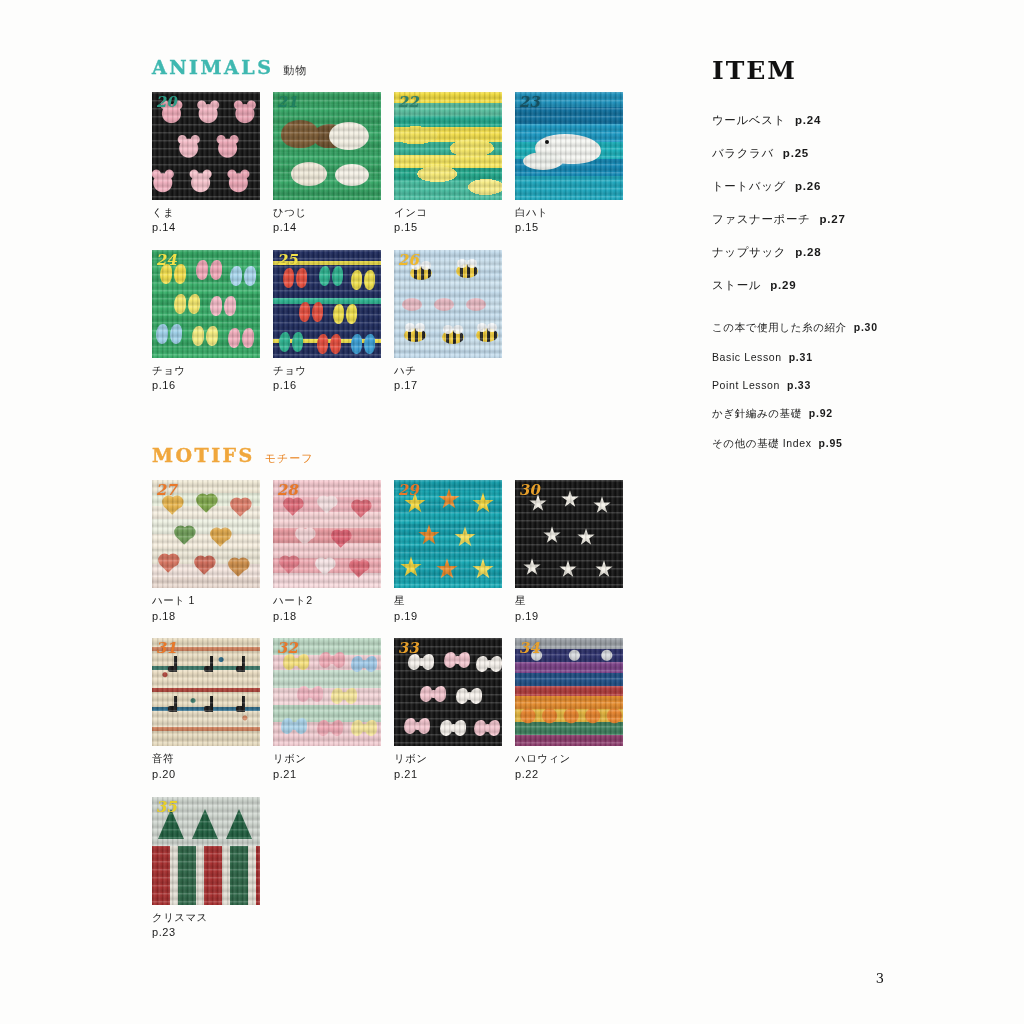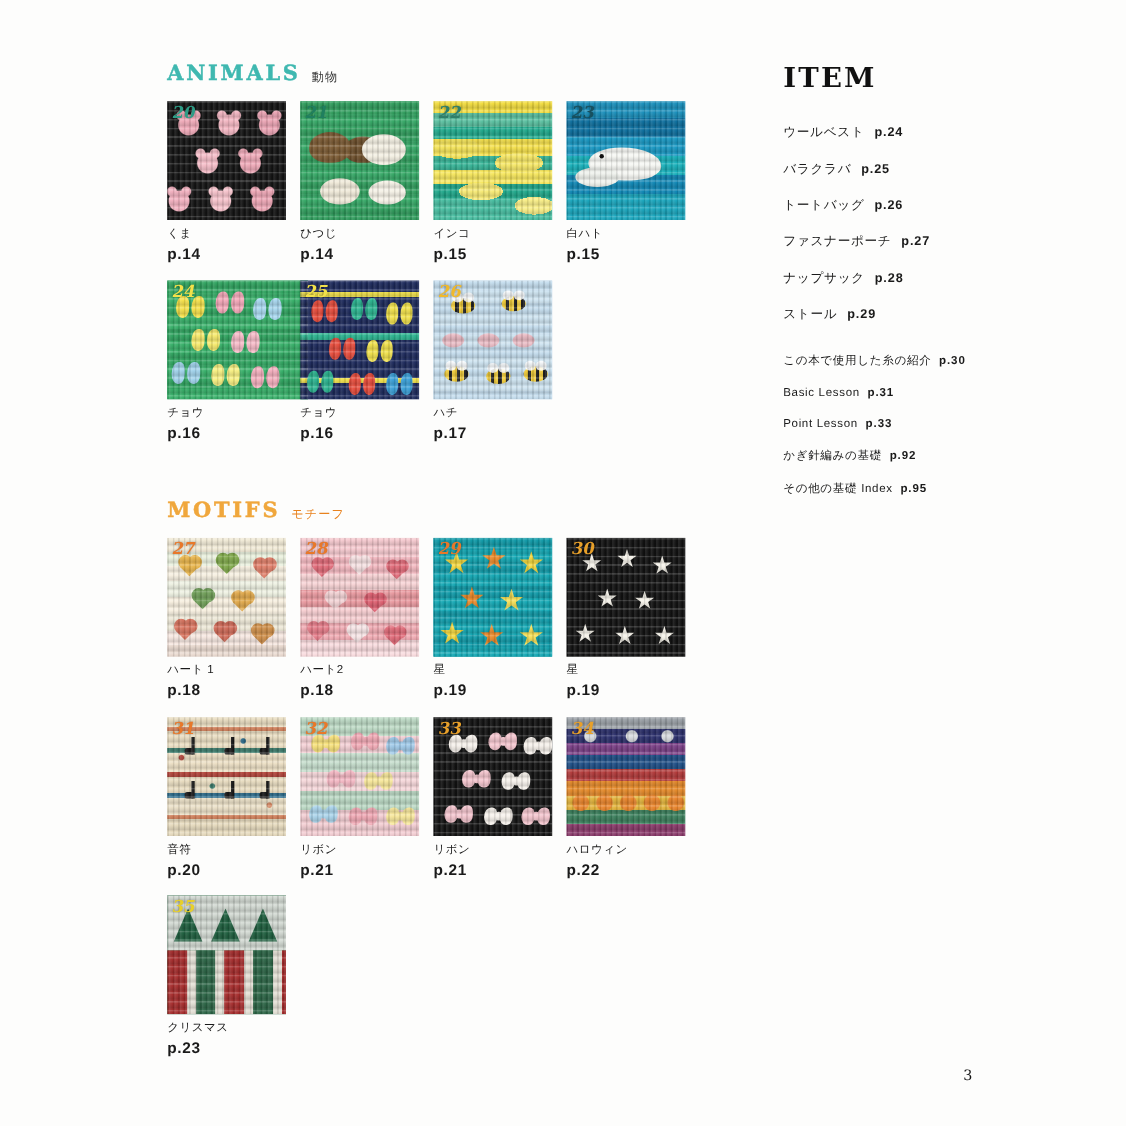--- a/index.html
+++ b/index.html
@@ -79,22 +79,22 @@
   }
   .caption {
     margin-top: 5px;
     font-size: 10.5px;
     color: #1a1a1a;
     line-height: 1.45;
     letter-spacing: 0.4px;
   }
   .caption .pg {
     display: block;
-    font-weight: bold;
-    font-size: 14px;
+    font-weight: normal;
+    font-size: 11px;
     letter-spacing: 0.6px;
   }
 
   .motifs-wrap { margin-top: 36px; }
 
   
   .item-panel {
     position: absolute;
     left: 712px;
     top: 56px;
@@ -269,21 +269,21 @@
     background: #eef1ec;
     border-radius: 50%;
   }
   .s23 .eye {
     position: absolute; left: 30px; top: 48px; width: 4px; height: 4px;
     background: #111; border-radius: 50%;
     z-index: 4;
   }
 
   
-  .s24 { background: #2fa35f; padding-left: 20px; }
+  .s24 { background: #2fa35f; }
   .s24 .bands {
     position: absolute; inset: 0;
     background-image: repeating-linear-gradient(to bottom,
       #2fa35f 0 11px, #37b069 11px 22px);
   }
   .s24 .b { position: absolute; width: 26px; height: 20px; }
   .s24 .b::before, .s24 .b::after {
     content: ""; position: absolute; top: 0; width: 12px; height: 20px;
     border-radius: 60% 40% 50% 50%;
     background: currentColor;

